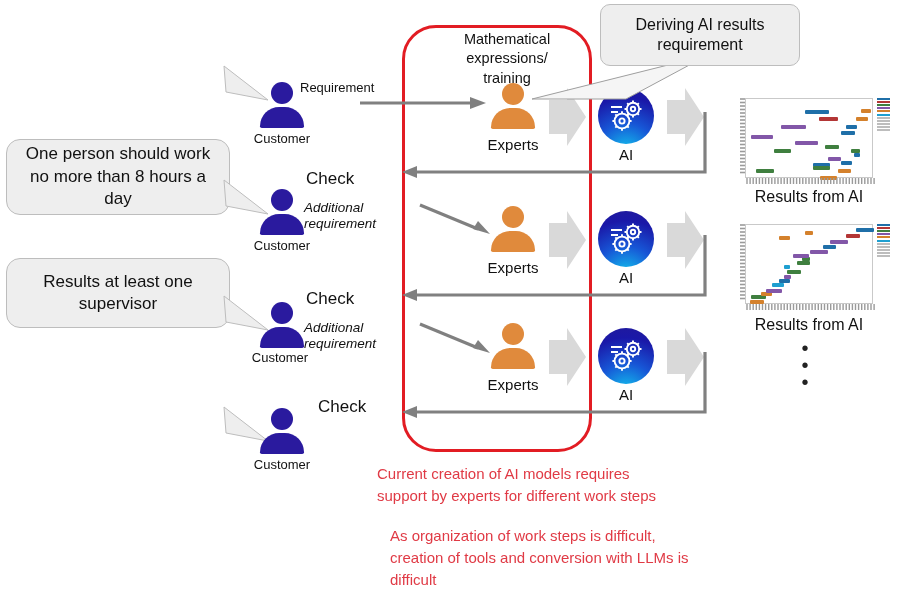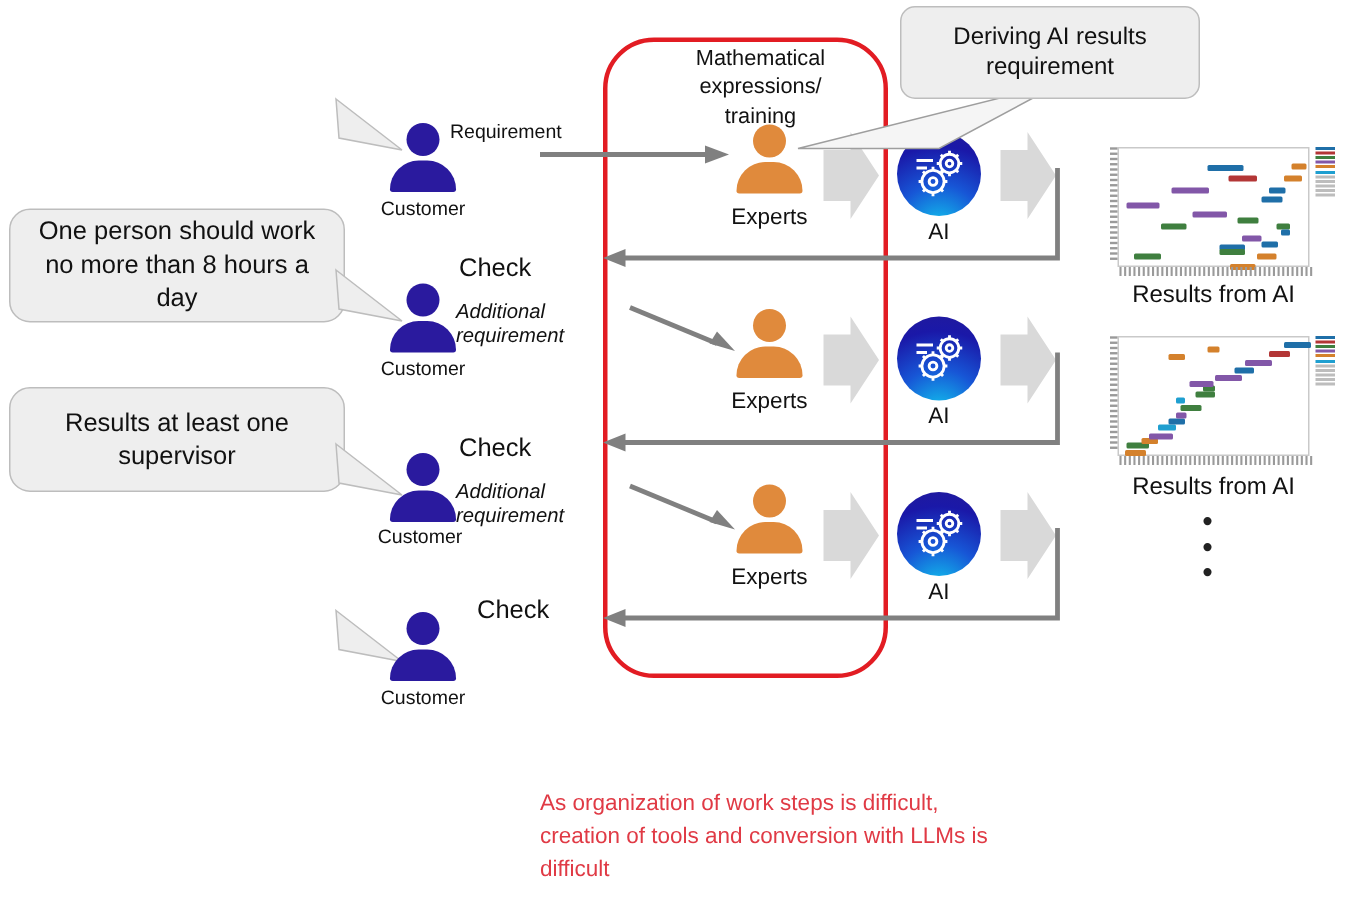--- a/index.html
+++ b/index.html
@@ -463,17 +463,19 @@
       <div class="legrow" style="left: 0px; top: 31px; width: 13px; height: 2px; background: rgb(189, 189, 189);"></div>
     </div>
   <div class="rescap" style="left:733px;top:316px;width:152px;">Results from AI</div>
 
   <div class="dots3" style="left:790px;top:340px;width:30px;">
     <div>•</div>
     <div>•</div>
     <div>•</div>
   </div>
 
-  <div class="rednote" style="left:360px;top:525px;width:420px;">As organization of work steps is difficult,
+  <div class="rednote" style="left:377px;top:463px;width:420px;">Current creation of AI models requires
+support by experts for different work steps</div>
+  <div class="rednote" style="left:390px;top:525px;width:420px;">As organization of work steps is difficult,
 creation of tools and conversion with LLMs is
 difficult</div>
 
 </div>
 
 </body></html>

